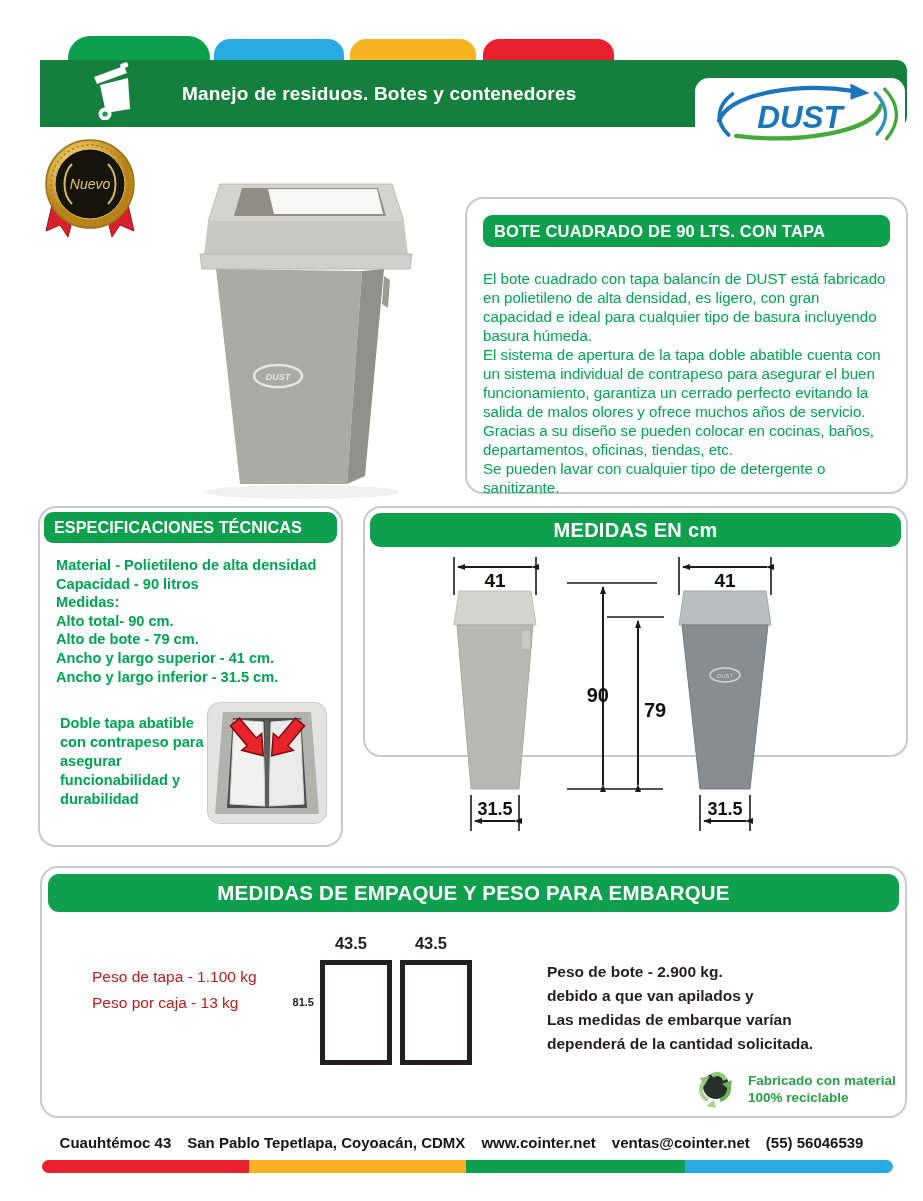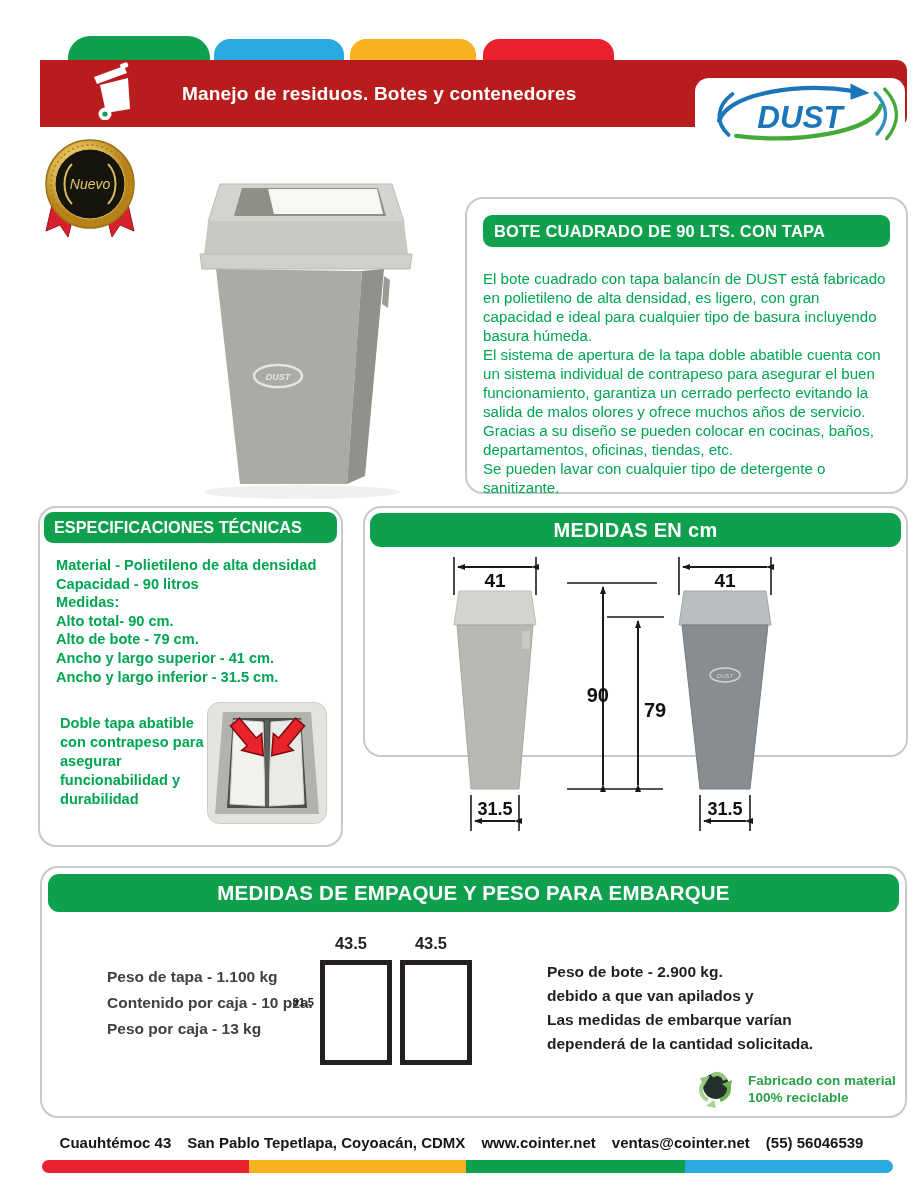--- a/index.html
+++ b/index.html
@@ -7,21 +7,21 @@
     width:923px;height:1201px;position:relative;background:#ffffff;
     font-family:"Liberation Sans",sans-serif;overflow:hidden;
     -webkit-font-smoothing:antialiased;
   }
   
   .tab{position:absolute;}
   .tab-green{left:68px;top:36px;width:142px;height:52px;background:#0ea04d;border-radius:22px 22px 0 0;z-index:1;}
   .tab-blue{left:214px;top:39px;width:130px;height:40px;background:#29abe2;border-radius:16px 16px 0 0;z-index:1;}
   .tab-yellow{left:350px;top:39px;width:126px;height:40px;background:#f6b221;border-radius:16px 16px 0 0;z-index:1;}
   .tab-red{left:483px;top:39px;width:131px;height:40px;background:#e9202e;border-radius:16px 16px 0 0;z-index:1;}
-  .header-bar{position:absolute;left:40px;top:60px;width:867px;height:67px;background:#b91c1c;border-radius:0 10px 10px 0;z-index:2;}
+  .header-bar{position:absolute;left:40px;top:60px;width:867px;height:67px;background:#15803d;border-radius:0 10px 10px 0;z-index:2;}
   .header-title{position:absolute;left:142px;top:23px;color:#ffffff;font-size:19px;font-weight:bold;letter-spacing:.2px;}
   .bin-icon{position:absolute;left:90px;top:62px;z-index:3;}
   .logo-box{position:absolute;left:695px;top:78px;width:210px;height:70px;background:#ffffff;border-radius:14px;z-index:4;display:flex;align-items:center;justify-content:center;}
   
   .panel{position:absolute;background:#ffffff;border:2.5px solid #c7c9cb;border-radius:18px;box-sizing:border-box;}
   .panel-head{background:#0ea04d;color:#ffffff;font-weight:bold;border-radius:9px;}
   
   .product-panel{left:465px;top:197px;width:443px;height:297px;}
   .product-panel .panel-head{margin:16px;height:32px;line-height:32px;padding:0 11px;font-size:16.5px;letter-spacing:.2px;}
   .product-body{padding:6px 14px 0 16px;color:#00a551;font-size:15.1px;line-height:19px;}
@@ -32,21 +32,21 @@
   .specs-list{padding:9px 8px 0 16px;color:#00a551;font-size:14.6px;line-height:18.6px;font-weight:bold;}
   .specs-note{position:absolute;left:20px;top:206px;width:152px;color:#00a551;font-size:14.6px;line-height:19px;font-weight:bold;}
   .lid-detail{position:absolute;right:14px;top:194px;}
   
   .medidas-panel{left:363px;top:506px;width:545px;height:251px;}
   .medidas-panel .panel-head{margin:5px;height:34px;line-height:34px;text-align:center;font-size:20px;border-radius:11px;letter-spacing:.3px;}
   .medidas-svg{position:absolute;left:2px;top:47px;}
   
   .empaque-panel{left:40px;top:866px;width:867px;height:252px;}
   .empaque-panel .panel-head{margin:6px;height:38px;line-height:38px;text-align:center;font-size:20.5px;border-radius:11px;letter-spacing:.2px;}
-  .emp-left{position:absolute;left:65px;top:96px;color:#404040;font-size:15.5px;line-height:26px;font-weight:bold;}
+  .emp-left{position:absolute;left:50px;top:96px;color:#b91c1c;font-size:15.5px;line-height:26px;font-weight:normal;}
   .pack-box{position:absolute;width:62px;height:95px;border:5px solid #231f20;background:#ffffff;box-sizing:content-box;}
   .box1{left:278px;top:92px;}
   .box2{left:358px;top:92px;}
   .box-wlabel{position:absolute;top:66px;width:74px;text-align:center;color:#231f20;font-size:16.5px;font-weight:bold;}
   .bw1{left:272px;} .bw2{left:352px;}
   .box-hlabel{position:absolute;left:226px;top:128px;width:46px;text-align:right;color:#231f20;font-size:11px;font-weight:bold;}
   .emp-right{position:absolute;left:505px;top:92px;color:#231f20;font-size:15.5px;line-height:24px;font-weight:bold;}
   .recycle-icon{position:absolute;left:648px;top:194px;}
   .recycle-note{position:absolute;left:706px;top:204px;width:162px;color:#29a147;font-size:13.5px;line-height:17px;font-weight:bold;}
   
@@ -204,21 +204,20 @@
     <line x1="383" y1="240" x2="383" y2="276" stroke="#1a1a1a" stroke-width="1.6"></line>
     <line x1="337" y1="266" x2="379" y2="266" stroke="#1a1a1a" stroke-width="2" marker-start="url(#ah)" marker-end="url(#ah)" transform="rotate(180 358 266)"></line>
     <text x="358" y="260" text-anchor="middle" font-size="18" font-weight="bold" fill="#111">31.5</text>
   </svg>
 </div>
 
 <div class="panel empaque-panel">
   <div class="panel-head">MEDIDAS DE EMPAQUE Y PESO PARA EMBARQUE</div>
   <div class="emp-left">
     <div>Peso de tapa - 1.100 kg</div>
-    <div>Contenido por caja - 10 pza.</div>
     <div>Peso por caja - 13 kg</div>
   </div>
   <div class="box-wlabel bw1">43.5</div>
   <div class="box-wlabel bw2">43.5</div>
   <div class="box-hlabel">81.5</div>
   <div class="pack-box box1"></div>
   <div class="pack-box box2"></div>
   <div class="emp-right">
     <div>Peso de bote - 2.900 kg.</div>
     <div>debido a que van apilados y</div>

